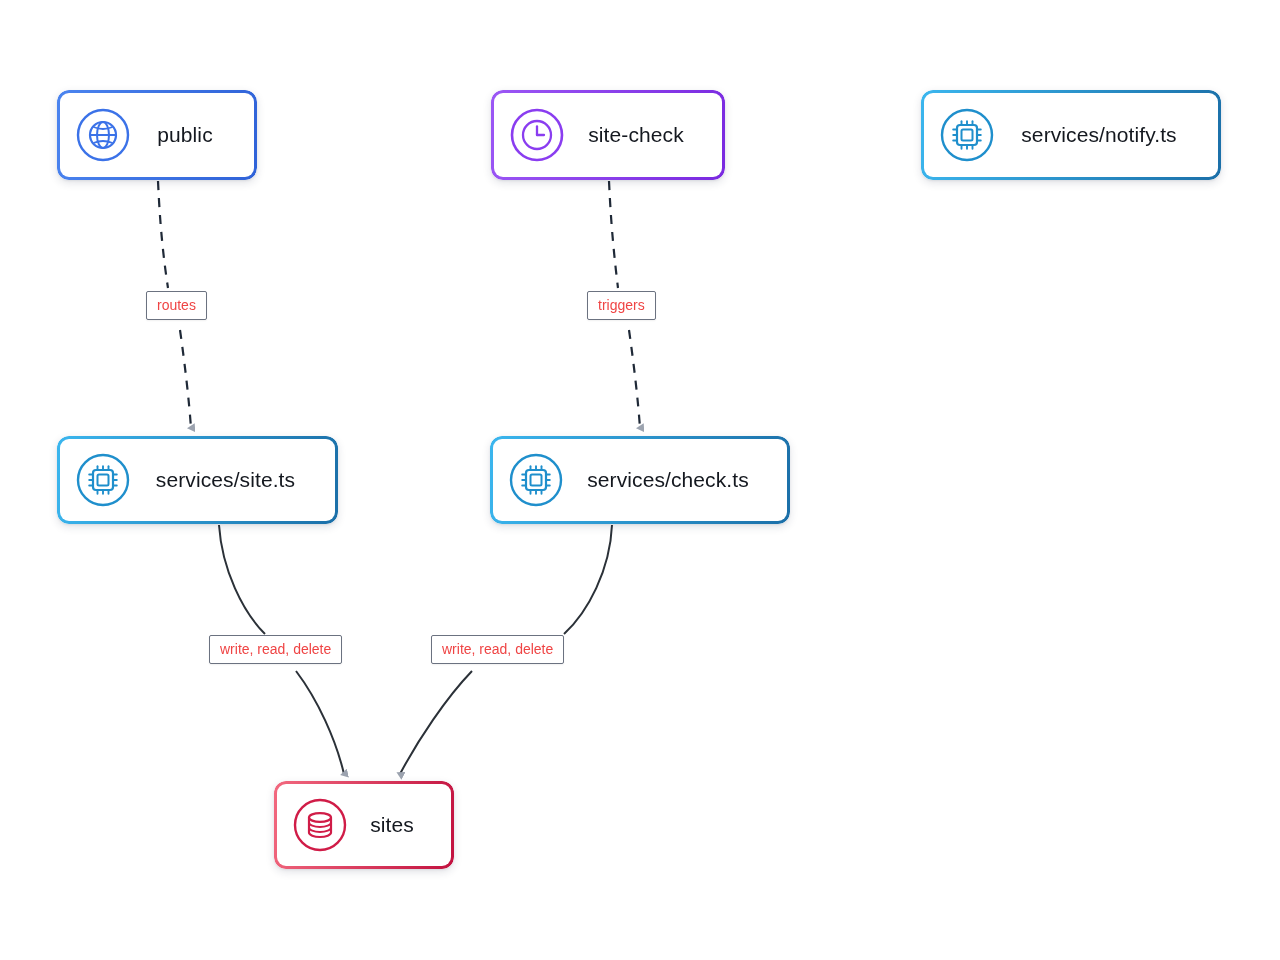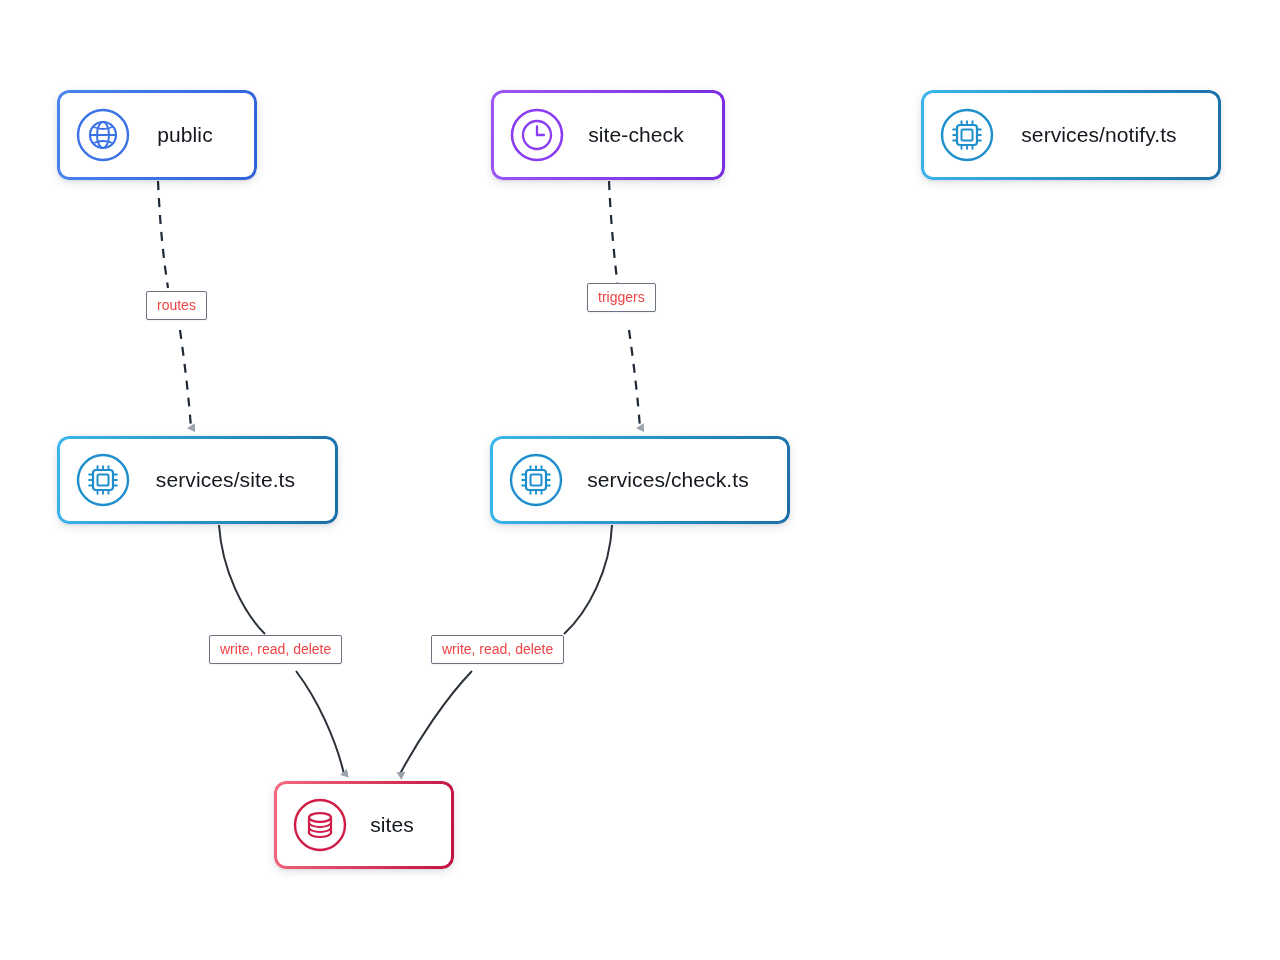--- a/index.html
+++ b/index.html
@@ -253,19 +253,19 @@
           <path d="M17 25.5 C17 28 22 30 28 30 C34 30 39 28 39 25.5" stroke="#d01c47" stroke-width="2" fill="none"></path>
           <path d="M17 30.5 C17 33 22 35 28 35 C34 35 39 33 39 30.5" stroke="#d01c47" stroke-width="2" fill="none"></path>
         </svg>
       </span>
       <span class="node-label">sites</span>
     </div>
   </div>
 
   <div class="edge-label" style="left:146px; top:291px;">routes</div>
 
-  <div class="edge-label" style="left:587px; top:283px;">triggers</div>
+  <div class="edge-label" style="left:587px; top:291px;">triggers</div>
 
   <div class="edge-label" style="left:209px; top:635px;">write, read, delete</div>
 
   <div class="edge-label" style="left:431px; top:635px;">write, read, delete</div>
 
 </div>
 
 </body></html>

